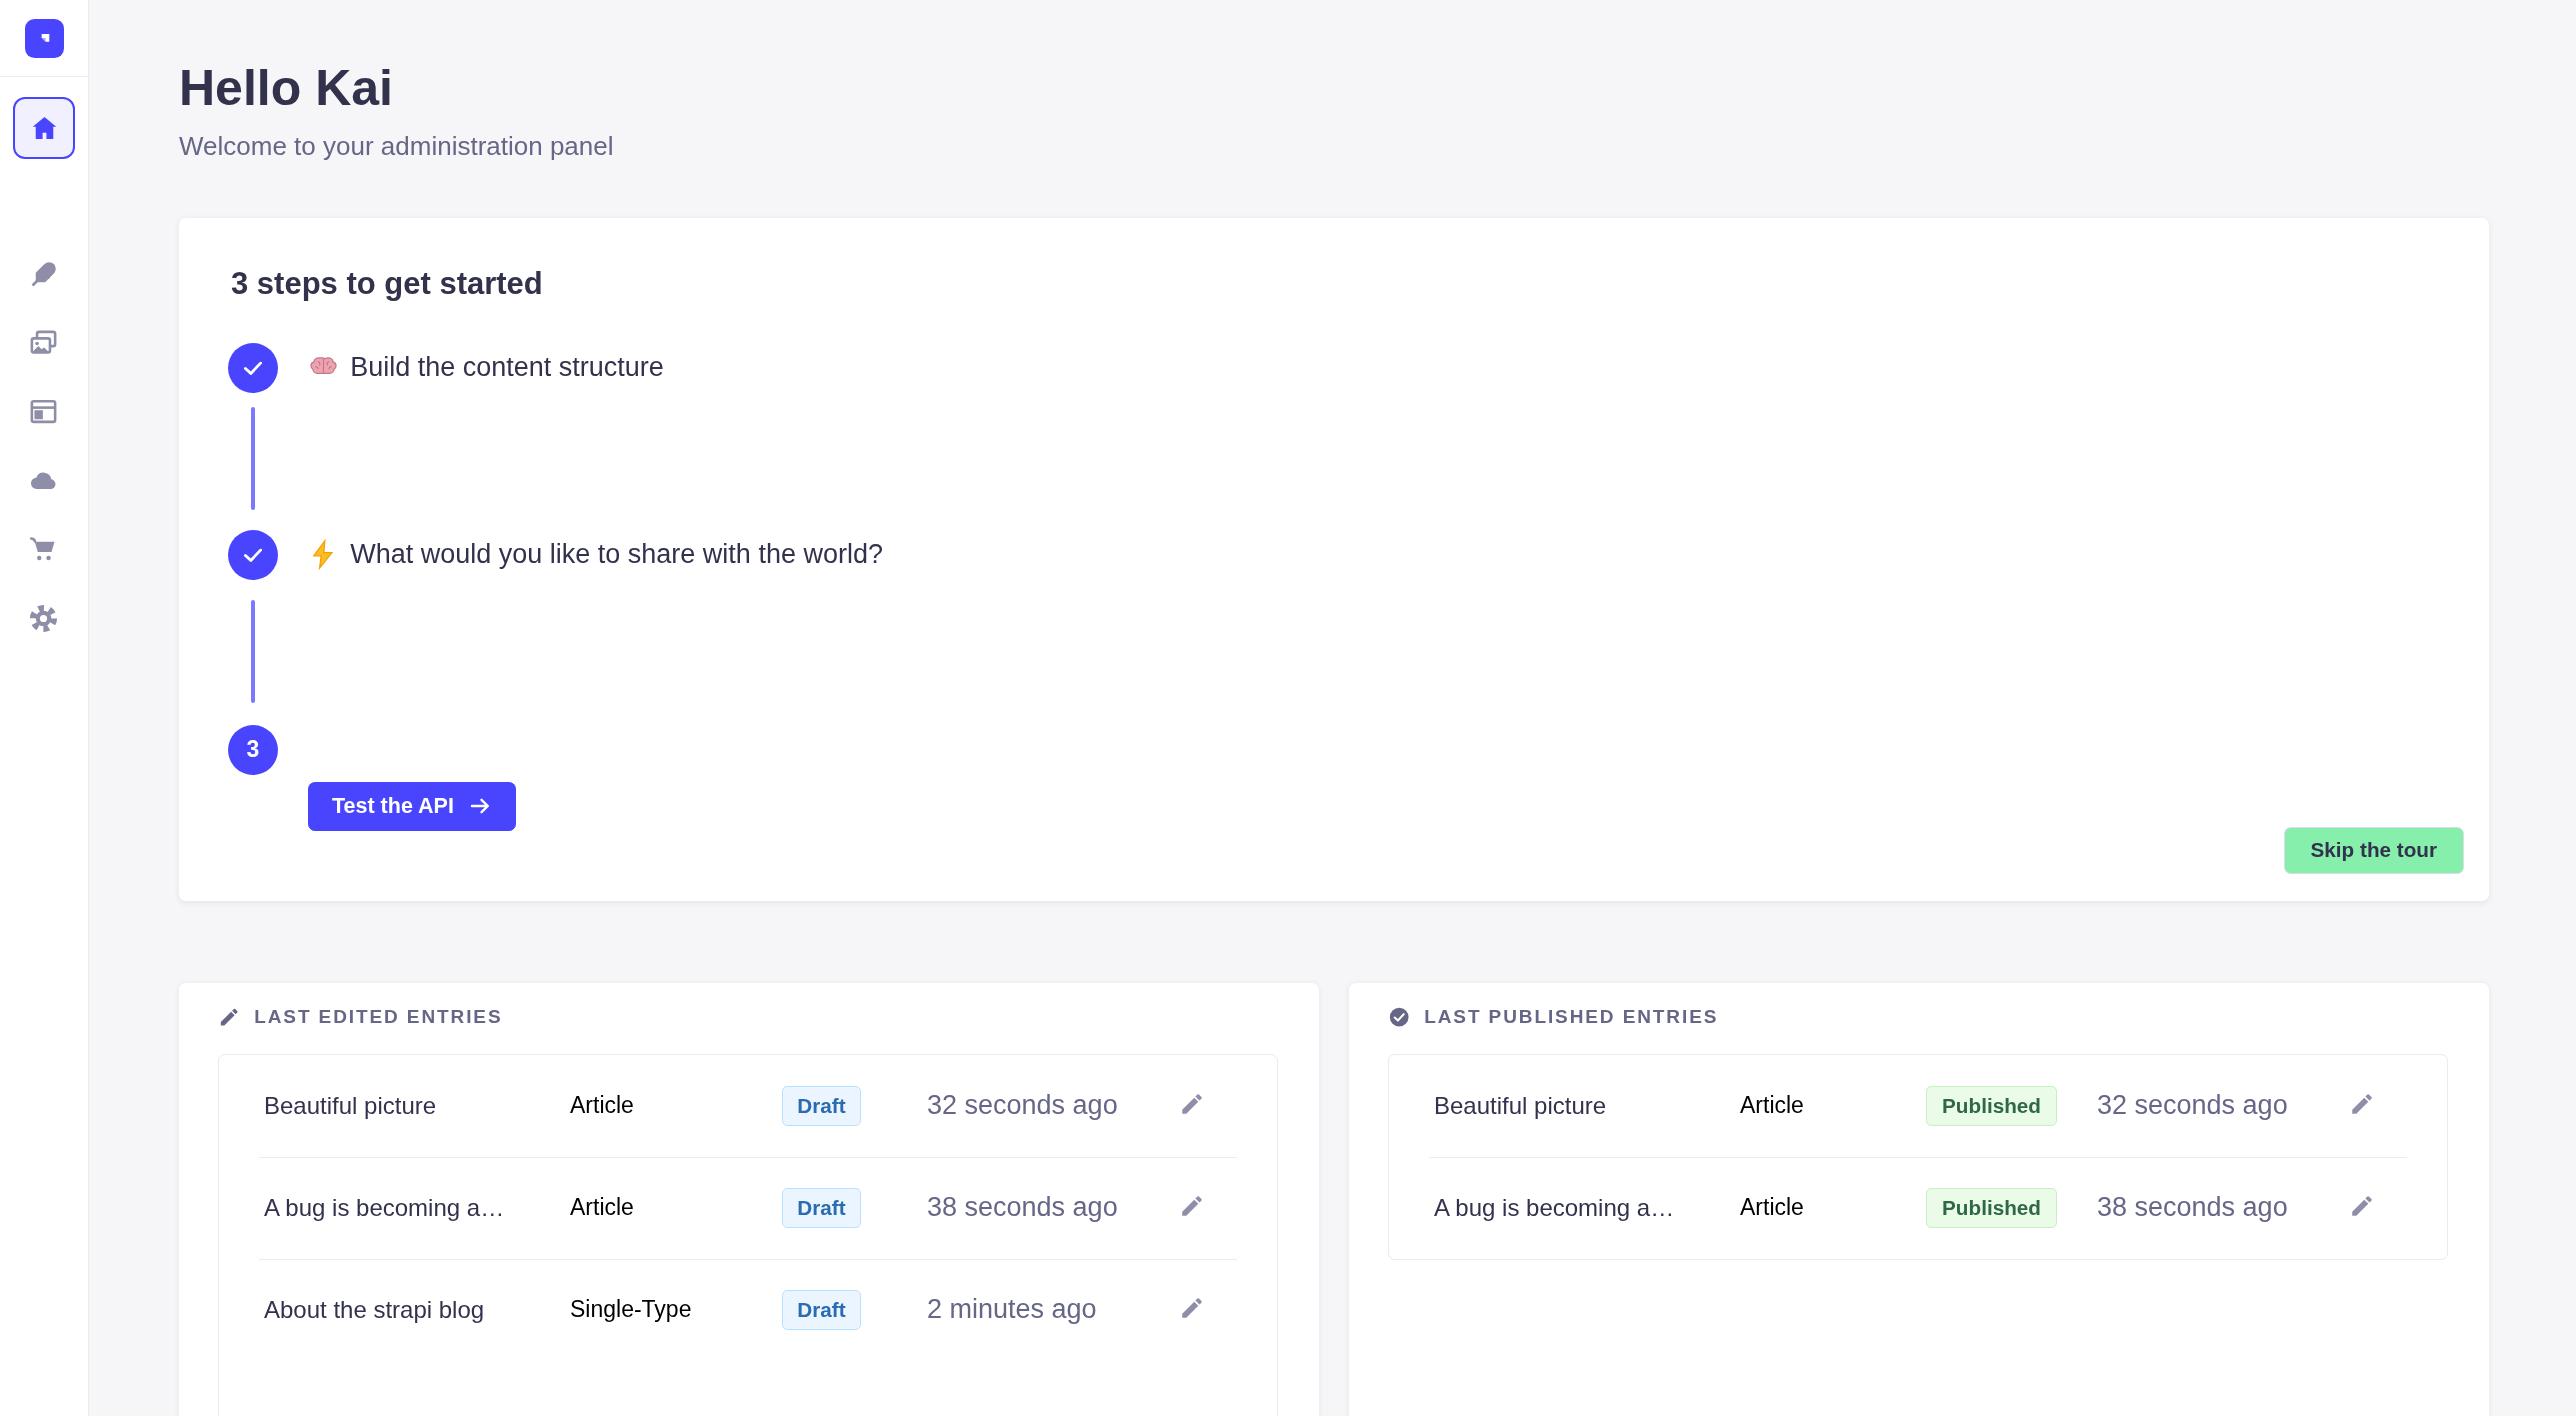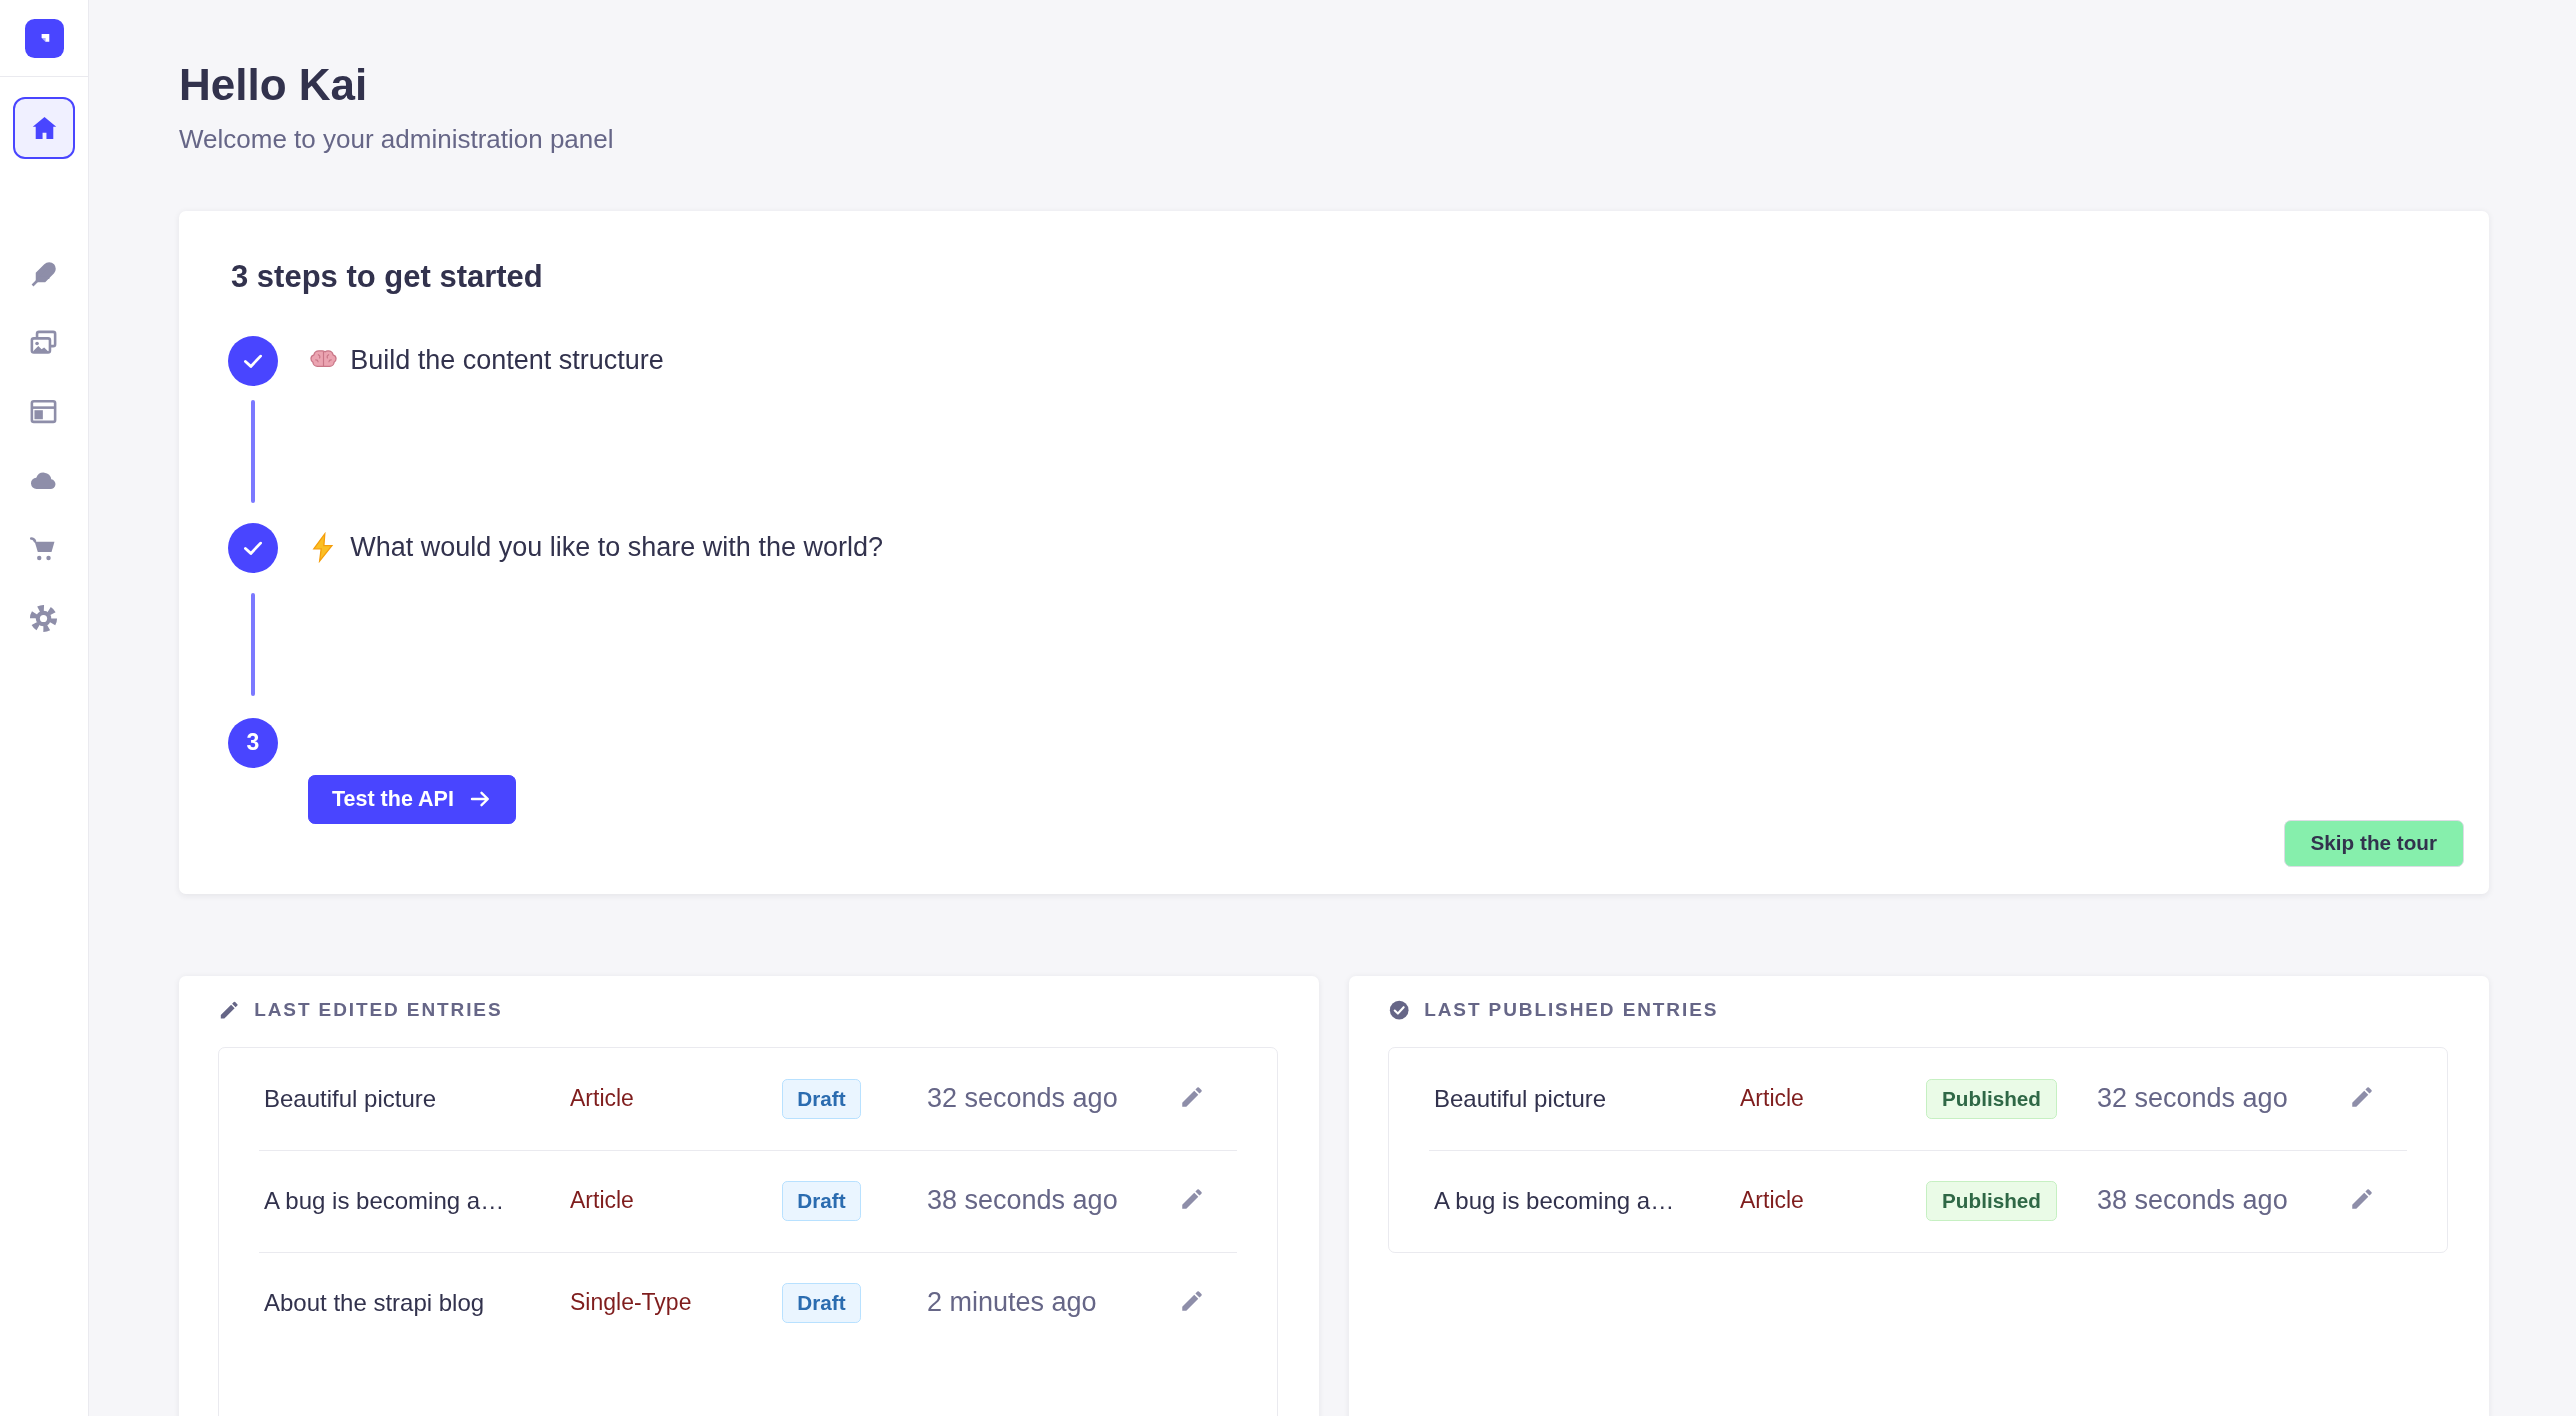--- a/index.html
+++ b/index.html
@@ -35,21 +35,21 @@
     position:absolute; left:13px; top:97px; width:62px; height:62px;
     background:#f0f0ff; border:2.6px solid #4945ff; border-radius:12px;
     display:flex; align-items:center; justify-content:center; color:#4945ff;
     cursor:pointer;
   }
   .nav-home svg { width:31px; height:31px; }
   .ni-1{top:181px} .ni-2{top:250px} .ni-3{top:318px} .ni-4{top:387px} .ni-5{top:456px} .ni-6{top:525px}
 
   
   .main { flex:1; padding:0 87px 0 90px; }
-  h1.page-title { padding-top:60px; font-size:44px; line-height:1.15; font-weight:700; color:#32324d; }
+  h1.page-title { padding-top:60px; font-size:50px; line-height:1.15; font-weight:700; color:#32324d; }
   .page-subtitle { margin-top:12px; font-size:26px; line-height:33px; color:#666687; }
 
   
   .tour-card {
     margin-top:55px; position:relative; height:683px;
     background:#fff; border-radius:6.9px;
     box-shadow:0 1.7px 6.9px rgba(33,33,52,.08);
   }
   .tour-title { position:absolute; left:52px; top:48px; font-size:31px; font-weight:700; color:#32324d; }
   .step-circle {
@@ -107,21 +107,21 @@
   .entries-table.tall { height:396px; }
   .entry-row {
     position:relative; height:102px; padding:0 45px;
     display:grid; grid-template-columns:306px 146px 211px 1fr 55px;
     align-items:center;
   }
   .entry-row + .entry-row::before {
     content:""; position:absolute; top:0; left:40px; right:40px; height:0.9px; background:#eaeaef;
   }
   .cell-title { font-size:24px; color:#32324d; white-space:nowrap; overflow:hidden; }
-  .cell-type  { font-size:23px; color:#7f1d1d; }
+  .cell-type  { font-size:23px; color:#000000; }
   .cell-time  { font-size:27px; color:#666687; }
   .badge {
     justify-self:center; display:inline-block;
     font-size:20.7px; font-weight:700; padding:6.9px 14.6px; border-radius:5.2px;
     border:0.9px solid transparent; white-space:nowrap;
   }
   .badge.draft     { background:#eaf5ff; border-color:#b8e1ff; color:#2b6cb0; }
   .badge.published { background:#eafbe7; border-color:#c6f0c2; color:#2f6846; }
   .edit-btn {
     background:none; border:none; color:#8e8ea9; cursor:pointer;

